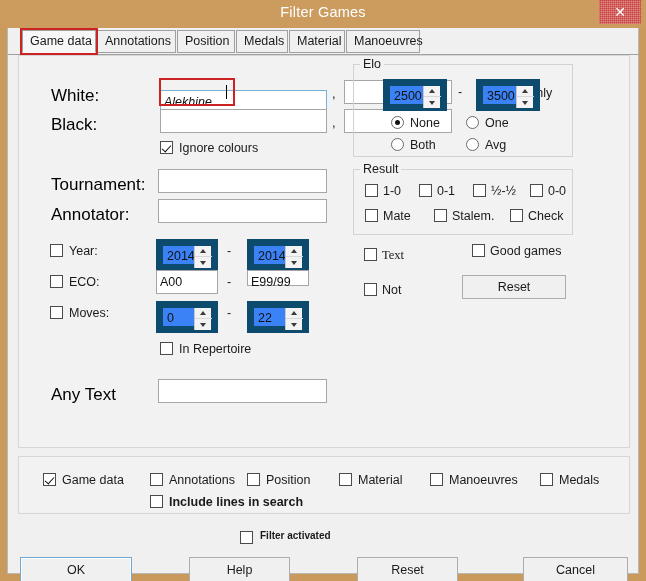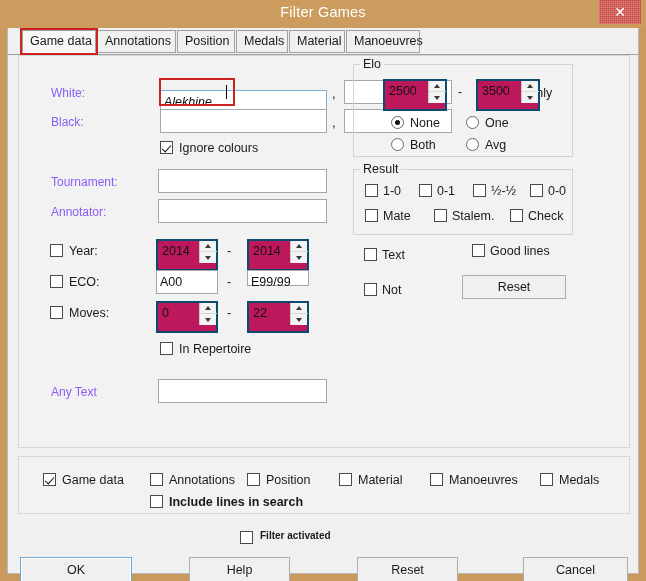--- a/index.html
+++ b/index.html
@@ -112,22 +112,22 @@
   #main-panel {
     position: absolute;
     left: 10px; top: 27px;
     width: 612px; height: 393px;
     background: #f2f2f2;
     border: 1px solid #d6d6d6;
   }
 
   .lbl {
     position: absolute;
-    font-size: 12px;
-    color: #8b5cf6;
+    font-size: 17px;
+    color: #000000;
     white-space: nowrap;
   }
   .txtbox {
     position: absolute;
     background: #ffffff;
     border: 1px solid #a6a6a6;
     font-family: "Liberation Sans", sans-serif;
     font-size: 12.5px;
     color: #111;
     padding: 0 3px;
@@ -151,22 +151,22 @@
   #white-annotation {
     position: absolute;
     border: 2px solid #cc2222;
     pointer-events: none;
     z-index: 6;
   }
 
   
   .spin {
     position: absolute;
-    background: #be185d;
-    border: 2px solid #0c4a6e;
+    background: #3b82f6;
+    border: 7px solid #0c4a6e;
     height: 32px;
   }
   .spin .val {
     position: absolute;
     left: 4px; top: 3px;
     font-size: 12.5px;
     color: #111;
   }
   .spin .btns {
     position: absolute;
@@ -418,23 +418,23 @@
         <div class="cblabel" style="left:194px;top:14px;">0-0</div>
         <div class="cb" style="left:11px;top:39px;"></div>
         <div class="cblabel" style="left:29px;top:39px;">Mate</div>
         <div class="cb" style="left:80px;top:39px;"></div>
         <div class="cblabel" style="left:98px;top:39px;">Stalem.</div>
         <div class="cb" style="left:156px;top:39px;"></div>
         <div class="cblabel" style="left:174px;top:39px;">Check</div>
       </div>
 
       <div class="cb" style="left:345px;top:192px;"></div>
-      <div class="cblabel" style="left:363px;top:192px;">Text</div>
+      <div class="cblabel" style="left:363px;top:192px;font-family:Liberation Serif, serif;">Text</div>
       <div class="cb" style="left:453px;top:188px;"></div>
-      <div class="cblabel" style="left:471px;top:188px;">Good lines</div>
+      <div class="cblabel" style="left:471px;top:188px;">Good games</div>
       <div class="cb" style="left:345px;top:227px;"></div>
       <div class="cblabel" style="left:363px;top:227px;">Not</div>
       <div class="btn" style="left:443px;top:219px;width:104px;height:24px;line-height:22px;">Reset</div>
 
     </div>
 
     <div id="scope-panel">
       <div class="cb checked" style="left:24px;top:16px;"></div>
       <div class="cblabel" style="left:43px;top:16px;">Game data</div>
 

